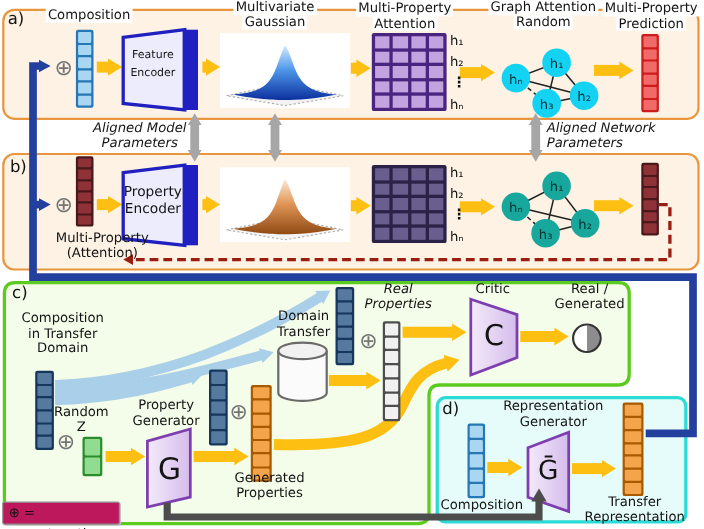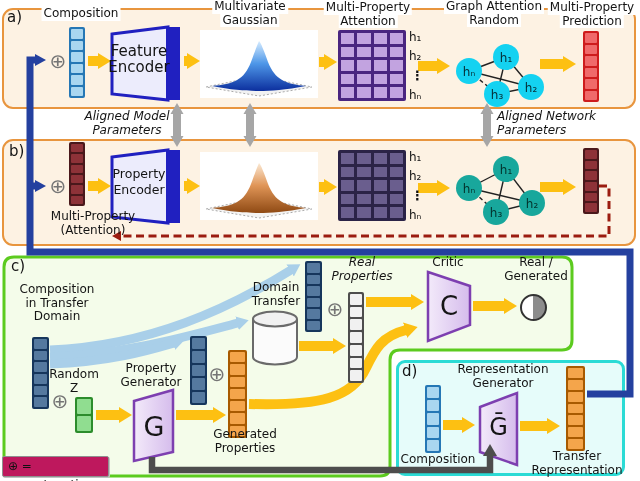--- a/index.html
+++ b/index.html
@@ -384,21 +384,21 @@
     <span>Attention</span></div>
 
   <div class="lbl ctr wbg" style="left:494px;top:0px;">
     <span>Graph Attention</span><br>
     <span>Random</span></div>
 
   <div class="lbl ctr wbg" style="left:592px;top:1px;">
     <span>Multi-Property</span><br>
     <span>Prediction</span></div>
 
-  <div class="lbl ctr" style="left:139px;top:43px;font-size:15px;line-height:16px;">
+  <div class="lbl ctr" style="left:139px;top:43px;font-size:10px;line-height:16px;">
     <span>Feature</span><br>
     <span>Encoder</span></div>
 
   <div class="lbl ctr it" style="left:127px;top:110px;">
     <span>Aligned Model</span><br>
     <span>Parameters</span></div>
 
 
   <div class="lbl it" style="left:497px;top:110px;">
     <span>Aligned Network</span><br>

